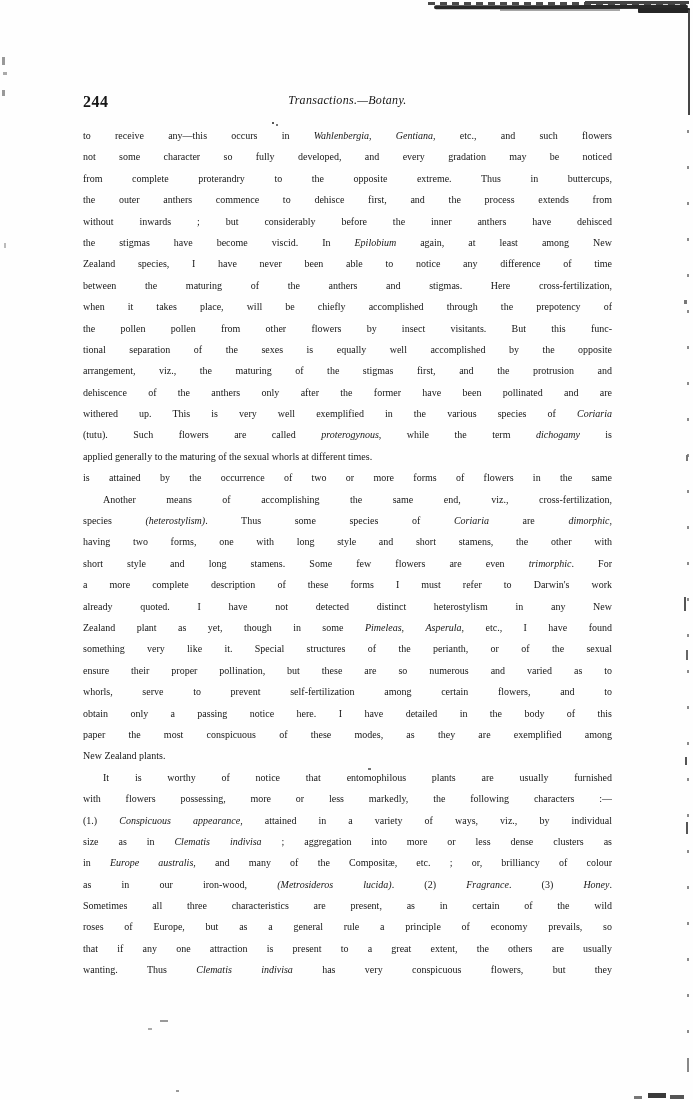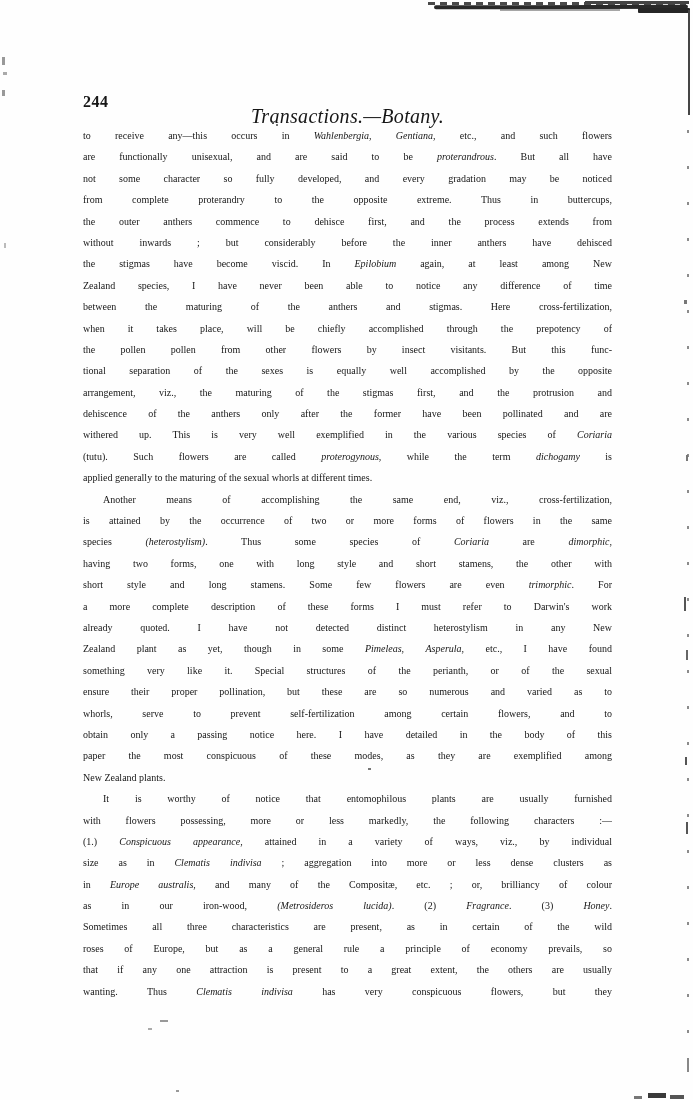--- a/index.html
+++ b/index.html
@@ -24,24 +24,24 @@
     left: 0;
     top: 0;
     font-size: 16px;
     font-weight: bold;
     letter-spacing: 0.5px;
   }
   .running-title {
     position: absolute;
     left: 0;
     width: 100%;
-    top: 12px;
+    top: 0;
     text-align: center;
     font-style: italic;
-    font-size: 20px;
+    font-size: 12px;
     letter-spacing: 0.3px;
   }
   .text-block {
     position: absolute;
     left: 83px;
     top: 125px;
     width: 529px;
     font-size: 10px;
     line-height: 21.4px;
     overflow: hidden;
@@ -72,40 +72,39 @@
 <div class="page">
 
   <div class="running-head">
     <span class="page-number">244</span>
     <span class="running-title">Transactions.—Botany.</span>
   </div>
 
   <div class="text-block">
       <div class="paragraph">
         <div class="line"><span>to receive any—this occurs in </span><i>Wahlenbergia</i><span>, </span><i>Gentiana</i><span>, etc., and such flowers</span></div>
-        <div class="line"><span>are functionally unisexual, and are said to be </span><i>proterandrous</i><span>. But all have</span></div>
         <div class="line"><span>not some character so fully developed, and every gradation may be noticed</span></div>
         <div class="line"><span>from complete proterandry to the opposite extreme. Thus in buttercups,</span></div>
         <div class="line"><span>the outer anthers commence to dehisce first, and the process extends from</span></div>
         <div class="line"><span>without inwards ; but considerably before the inner anthers have dehisced</span></div>
         <div class="line"><span>the stigmas have become viscid. In </span><i>Epilobium</i><span> again, at least among New</span></div>
         <div class="line"><span>Zealand species, I have never been able to notice any difference of time</span></div>
         <div class="line"><span>between the maturing of the anthers and stigmas. Here cross-fertilization,</span></div>
         <div class="line"><span>when it takes place, will be chiefly accomplished through the prepotency of</span></div>
         <div class="line"><span>the pollen pollen from other flowers by insect visitants. But this func-</span></div>
         <div class="line"><span>tional separation of the sexes is equally well accomplished by the opposite</span></div>
         <div class="line"><span>arrangement, viz., the maturing of the stigmas first, and the protrusion and</span></div>
         <div class="line"><span>dehiscence of the anthers only after the former have been pollinated and are</span></div>
         <div class="line"><span>withered up. This is very well exemplified in the various species of </span><i>Coriaria</i></div>
         <div class="line"><span>(tutu). Such flowers are called </span><i>proterogynous</i><span>, while the term </span><i>dichogamy</i><span> is</span></div>
         <div class="line flush"><span>applied generally to the maturing of the sexual whorls at different times.</span></div>
       </div>
       <div class="paragraph">
+        <div class="line"><span>is attained by the occurrence of two or more forms of flowers in the same</span></div>
         <div class="line indent"><span>Another means of accomplishing the same end, viz., cross-fertilization,</span></div>
-        <div class="line"><span>is attained by the occurrence of two or more forms of flowers in the same</span></div>
         <div class="line"><span>species </span><i>(heterostylism)</i><span>. Thus some species of </span><i>Coriaria</i><span> are </span><i>dimorphic</i><span>,</span></div>
         <div class="line"><span>having two forms, one with long style and short stamens, the other with</span></div>
         <div class="line"><span>short style and long stamens. Some few flowers are even </span><i>trimorphic</i><span>. For</span></div>
         <div class="line"><span>a more complete description of these forms I must refer to Darwin's work</span></div>
         <div class="line"><span>already quoted. I have not detected distinct heterostylism in any New</span></div>
         <div class="line"><span>Zealand plant as yet, though in some </span><i>Pimeleas</i><span>, </span><i>Asperula</i><span>, etc., I have found</span></div>
         <div class="line"><span>something very like it. Special structures of the perianth, or of the sexual</span></div>
         <div class="line"><span>ensure their proper pollination, but these are so numerous and varied as to</span></div>
         <div class="line"><span>whorls, serve to prevent self-fertilization among certain flowers, and to</span></div>
         <div class="line"><span>obtain only a passing notice here. I have detailed in the body of this</span></div>

